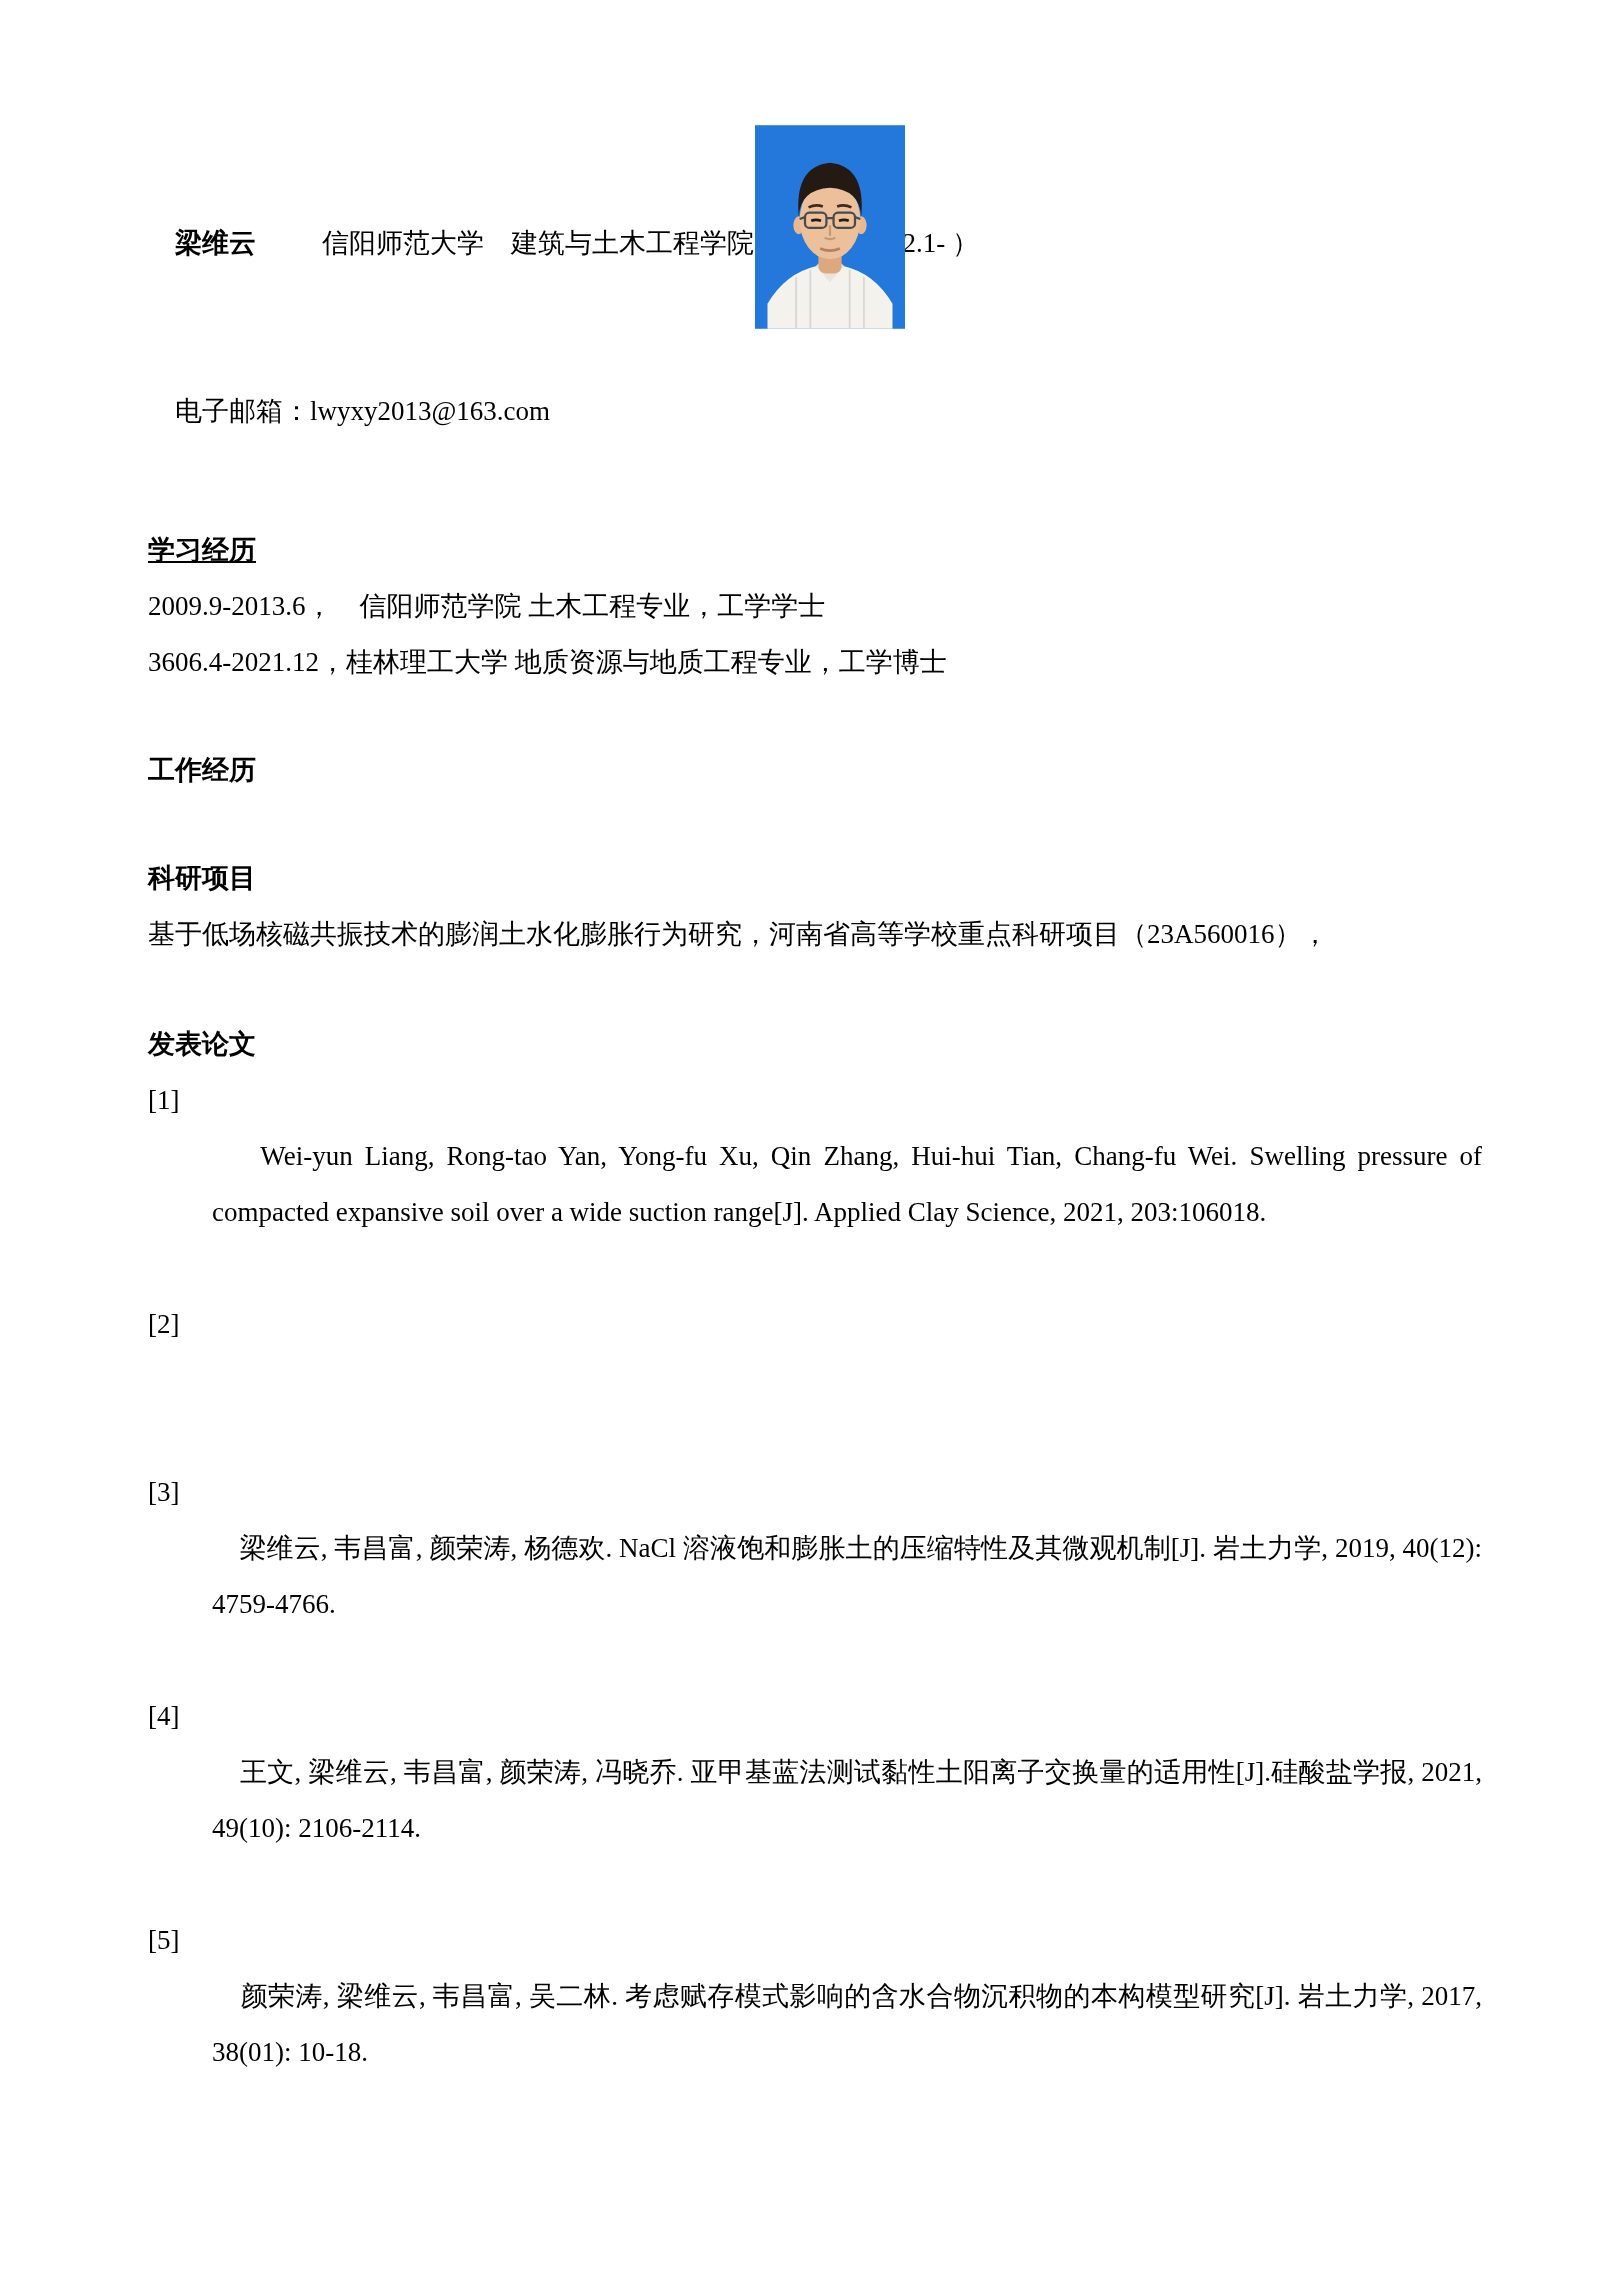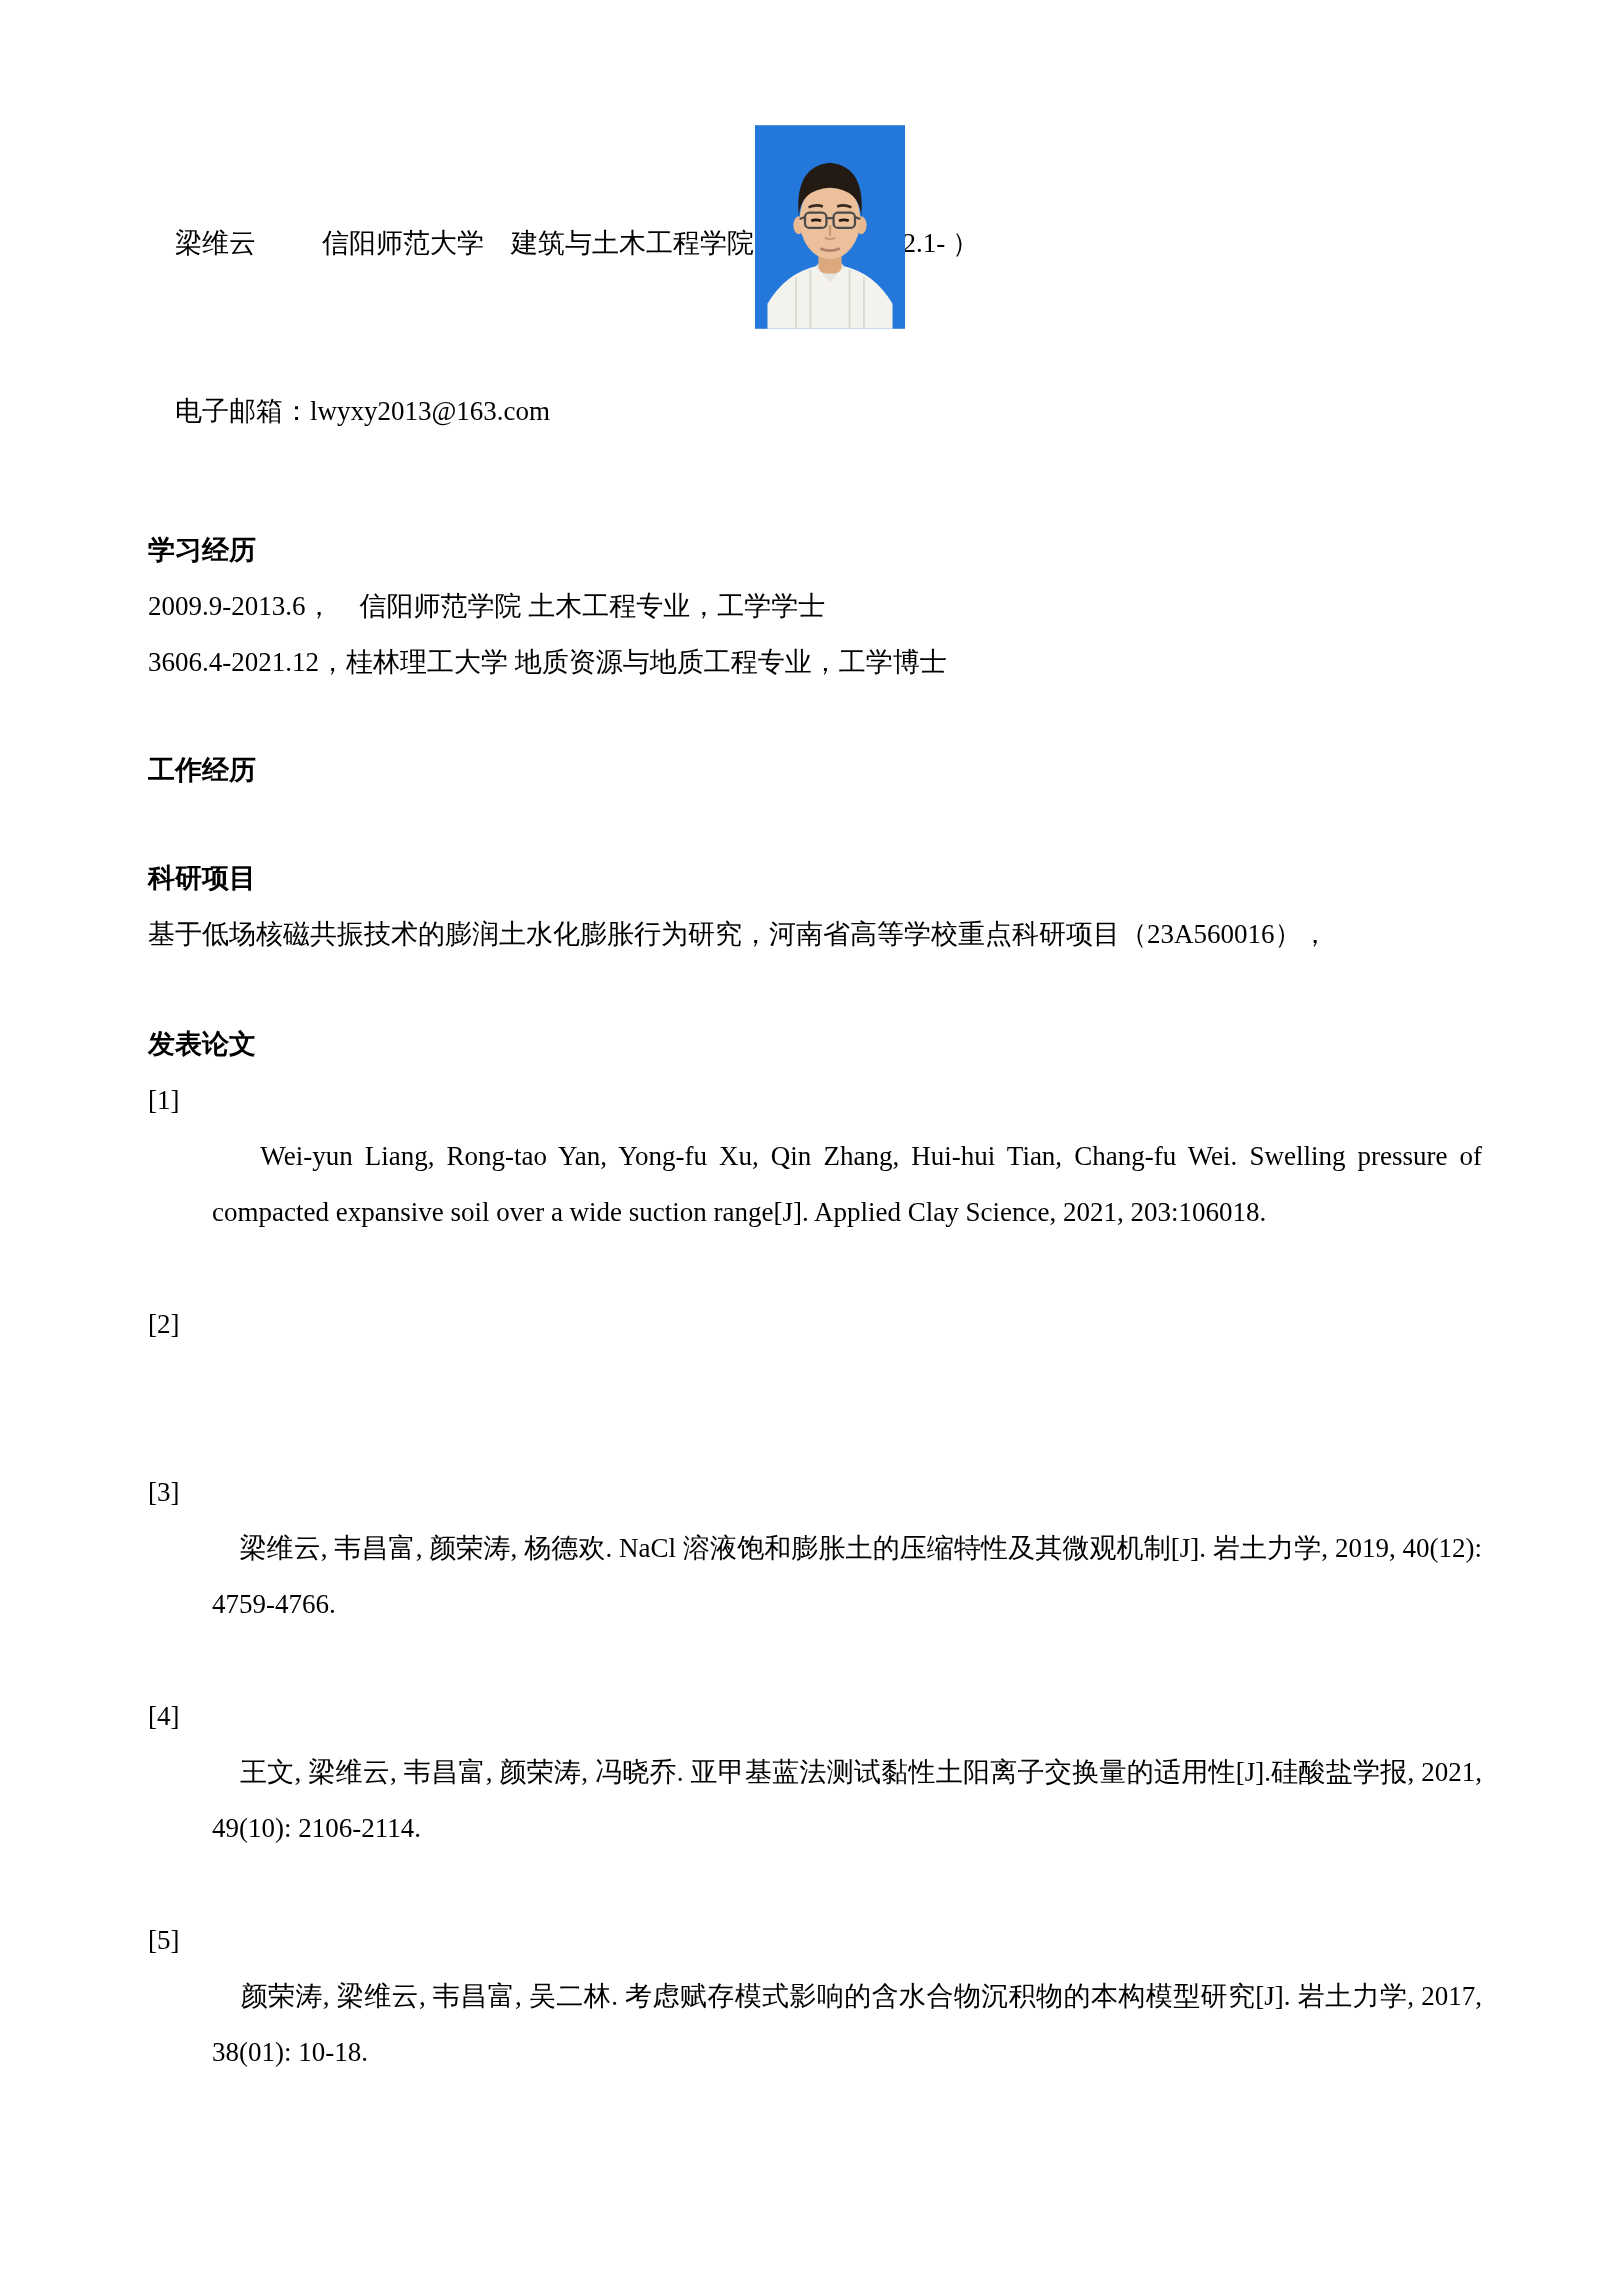--- a/index.html
+++ b/index.html
@@ -10,22 +10,22 @@
     height: 2291px;
     background: #ffffff;
     font-family: "Liberation Serif", "DejaVu Serif", serif;
     font-size: 27px;
     color: #000000;
     padding: 159px 138px 0 148px;
     overflow: hidden;
   }
   .line { line-height: 56px; white-space: pre-wrap; }
   .heading { font-weight: 700; line-height: 56px; }
-  .name { font-weight: 400; margin-right: 66px; }
-  .mt30 { margin-top: 27px; }
+  .name { font-weight: 700; margin-right: 66px; }
+  .mt30 { margin-top: 27px; text-decoration: underline; }
   .mt58 { margin-top: 52px; font-family: Liberation Serif, serif; }
   .mt60 { margin-top: 54px; }
   .ref {
     position: relative;
     padding-left: 64px;
     line-height: 56px;
     text-align: justify;
     white-space: pre-wrap;
   }
   .ref-num { position: absolute; left: 0; top: 0; }

